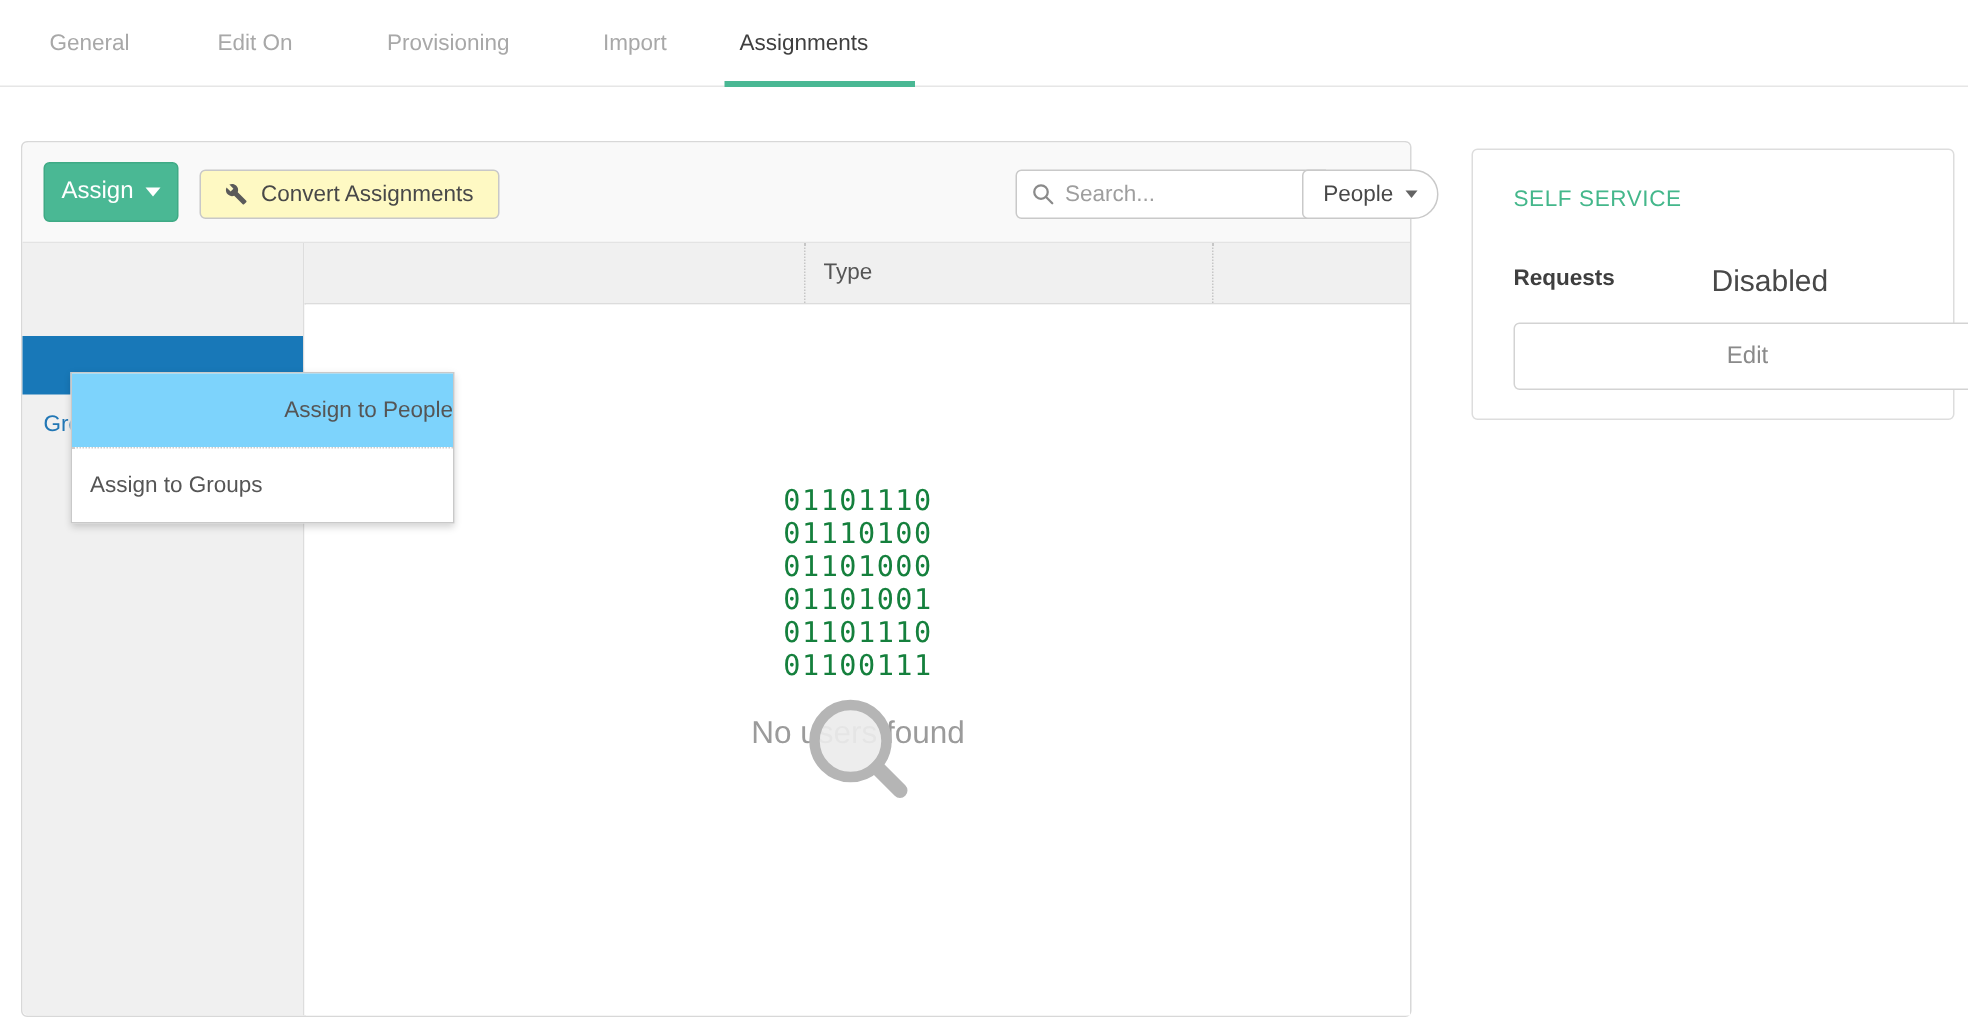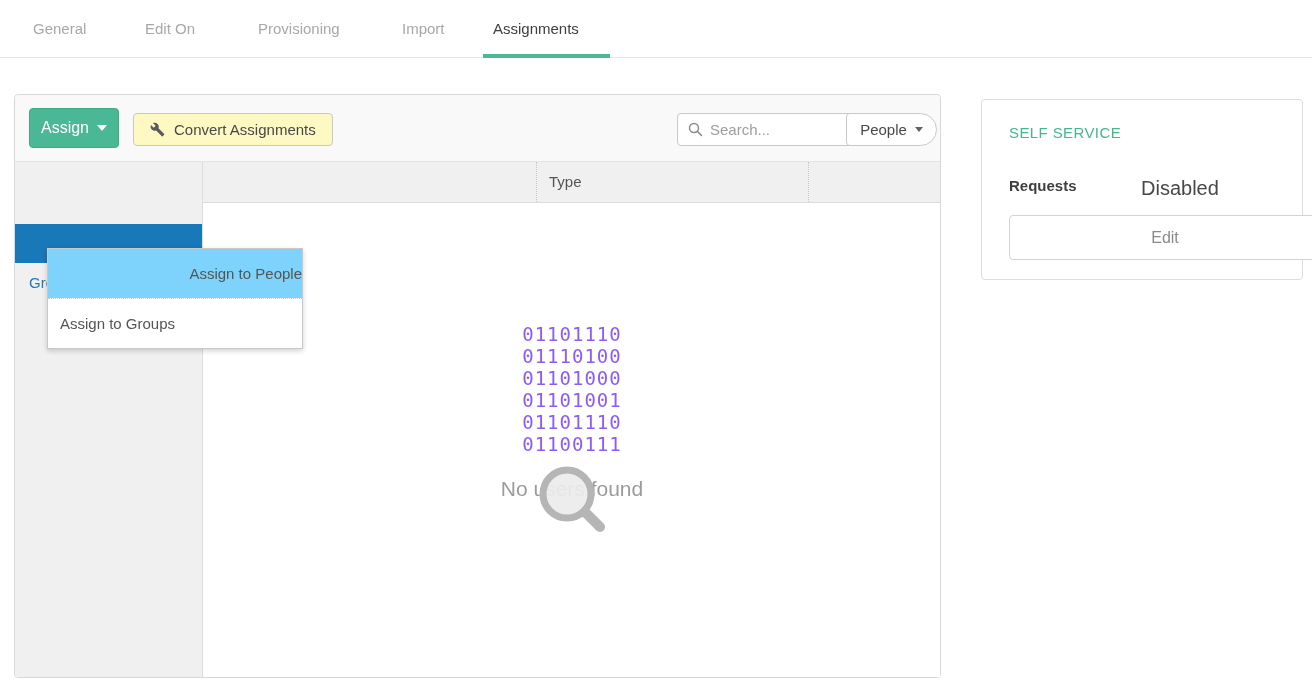--- a/index.html
+++ b/index.html
@@ -31,21 +31,21 @@
   .btn-convert { position:absolute; left:118px; top:18px; height:33px; padding:0 16px;
                  background:#fef9c3; border:1px solid #c8c8c8; border-radius:4px;
                  color:#484848; font-size:15px; display:flex; align-items:center; gap:9px; cursor:pointer; }
 
   .searchwrap { position:absolute; left:618px; top:18px; width:207px; height:33px;
                 background:#fff; border:1px solid #c9c9c9; border-radius:4px 0 0 4px;
                 display:flex; align-items:center; padding:0 10px; gap:7px;margin-left:44px; }
   .searchwrap input { border:none; outline:none; font-size:15px; color:#484848; width:150px;
                       font-family:"Liberation Sans", sans-serif; background:transparent; }
   .searchwrap input::placeholder { color:#9e9e9e; }
-  .scope-select { position:absolute; left:831px; top:18px; width:91px; height:33px;
+  .scope-select { position:absolute; left:853px; top:18px; width:91px; height:33px;
                   background:#fff; border:1px solid #c9c9c9; border-radius:4px 17px 17px 4px;
                   display:flex; align-items:center; justify-content:center; gap:8px;
                   font-size:15px; color:#484848; cursor:pointer; }
 
   
   .thead { position:absolute; left:188px; top:67px; width:737px; height:41px;
            background:#f0f0f0; border-bottom:1px solid #dcdcdc; display:flex; }
   .th { font-size:15px; color:#555; line-height:40px; padding-left:12px; }
   .th.c1 { width:333px; }
   .th.c2 { width:272px; border-left:1px dotted #c6c6c6; }
@@ -54,21 +54,21 @@
   
   .sidebar { position:absolute; left:0; top:67px; width:188px; height:515px;
              background:#f0f0f0; border-right:1px solid #ddd; border-radius:0 0 0 4px; }
   .side-item { height:39px; line-height:39px; padding-left:14px; font-size:15px; cursor:pointer; }
   .side-item.selected { margin-top:62px; background:#1878b8; color:#fff; }
   .side-item.link { color:#2277b5; }
 
   
   .content { position:absolute; left:189px; top:108px; width:736px; height:474px; background:#fff; }
   .binary { margin-top:120px; text-align:center; font-family:"DejaVu Sans Mono", monospace;
-            font-size:19px; line-height:22px; color:#8b5cf6; letter-spacing:1px; }
+            font-size:19px; line-height:22px; color:#15803d; letter-spacing:1px; }
   .no-users { margin-top:22px; text-align:center; font-size:21px; color:#9b9b9b; }
   .glass { position:absolute; left:325px; top:253px; }
 
   
   .menu { position:absolute; left:32px; top:153px; width:256px; background:#fff;
           border:1px solid #c9c9c9; box-shadow:0 2px 5px rgba(0,0,0,0.18); z-index:10; }
   .menu-item { height:49px; line-height:49px; padding-left:12px; font-size:15px; color:#555; cursor:pointer; }
   .menu-item.hover { background:#7dd3fc;text-align:right; }
   .menu-divider { height:1px; border-top:1px dotted #ccc; }
 

